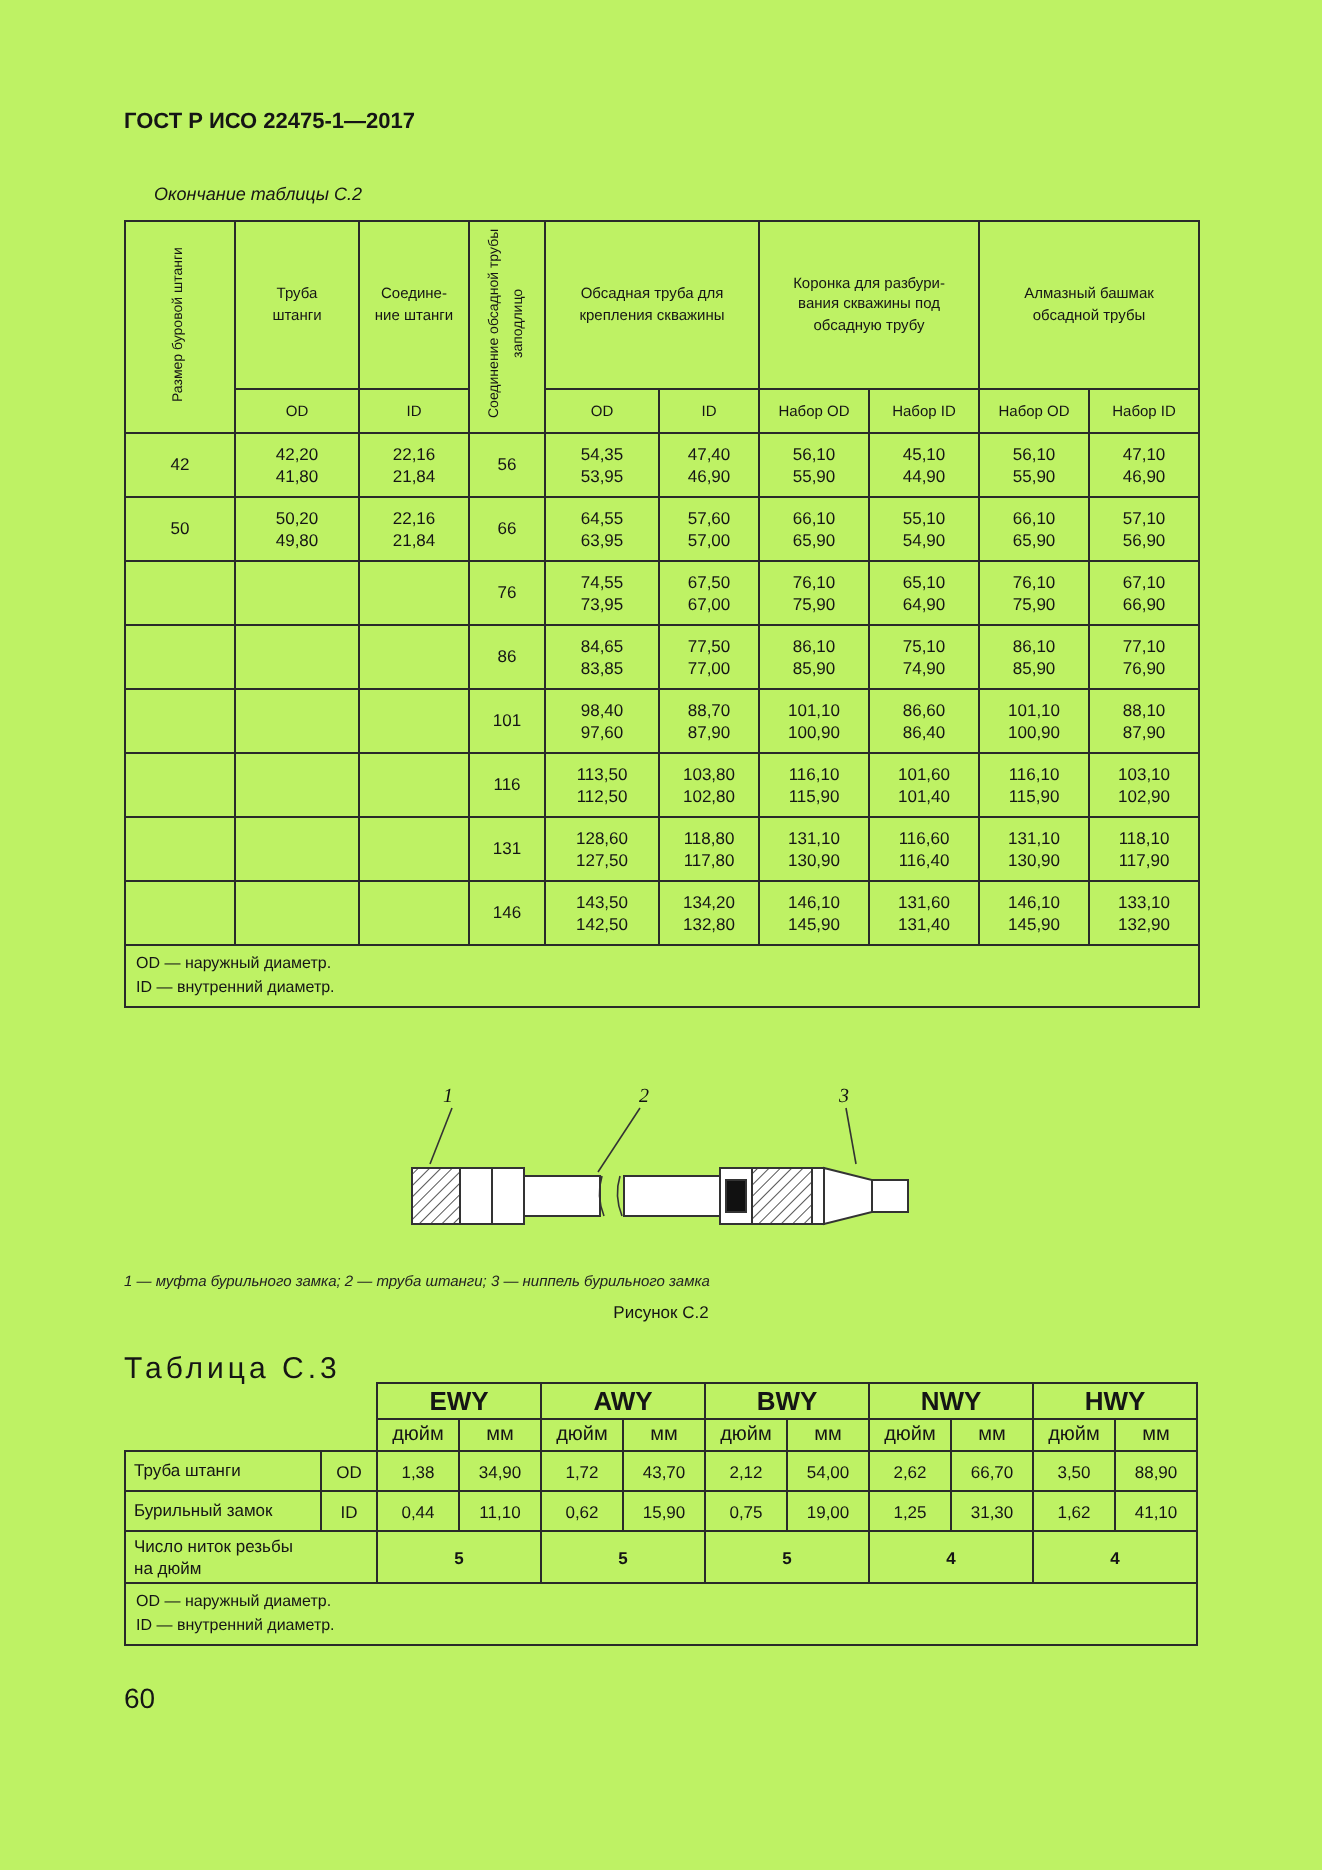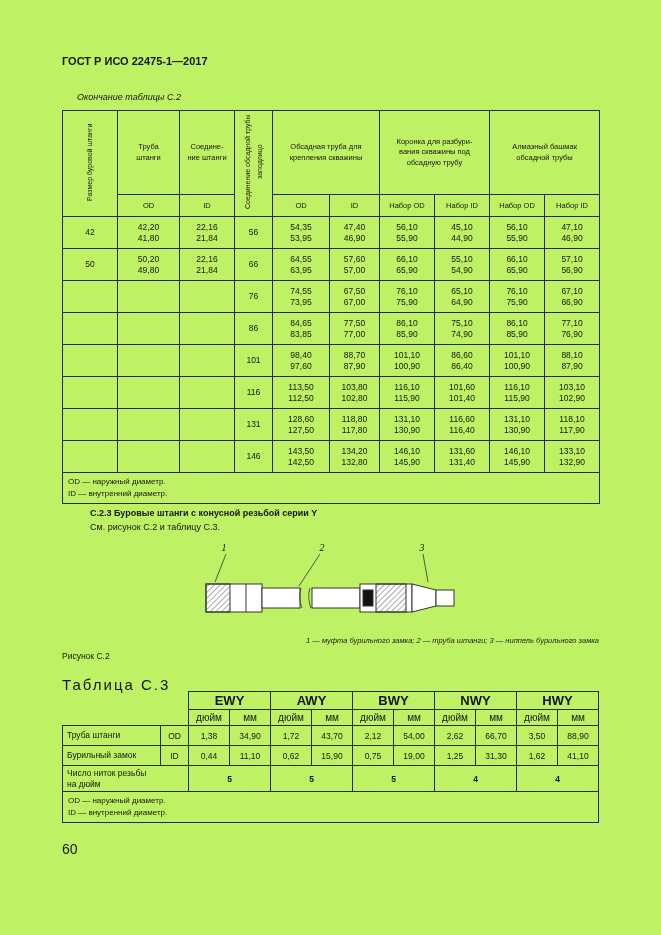--- a/index.html
+++ b/index.html
@@ -19,23 +19,23 @@
   .tc2 tbody td { font-size:8.5px; height:31px; line-height:1.3; }
   .tc2 tfoot td { text-align:left; font-size:8px; line-height:1.5; padding:3px 5px; height:24px; vertical-align:top; }
   .vtext { writing-mode:vertical-rl; transform:rotate(180deg); display:inline-block; font-size:7px; line-height:1.7; height:98px; }
 
   
   .section { position:absolute; left:90px; top:506px; font-size:9px; line-height:14px; }
   .section .hd { font-weight:bold; }
 
   
   .figure-wrap { position:absolute; left:200px; top:540px; width:268px; height:92px; }
-  .fig-caption { position:absolute; left:62px; top:636px; width:537px; text-align:right;
+  .fig-caption { position:absolute; left:62px; top:636px; width:537px; text-align:left;
                  font-size:7.5px; font-style:italic; color:#222; }
-  .fig-label   { position:absolute; left:62px; top:651px; width:537px; text-align:left; font-size:8.5px; }
+  .fig-label   { position:absolute; left:62px; top:651px; width:537px; text-align:center; font-size:8.5px; }
 
   
   .tc3-title { position:absolute; left:62px; top:676px; font-size:15px; letter-spacing:2px; }
   .tc3 { position:absolute; left:62px; top:691px; width:537px; border-collapse:collapse; table-layout:fixed; }
   .tc3 th, .tc3 td { border:1px solid #2a2a2a; text-align:center; vertical-align:middle; padding:0; }
   .tc3 tr.hr1 { height:18px; } .tc3 tr.hr1 th { font-size:13px; font-weight:bold;margin-top:25px; }
   .tc3 tr.hr2 { height:16px; } .tc3 tr.hr2 th { font-size:10px; font-weight:normal; }
   .tc3 .nb { border:none; background:transparent; }
   .tc3 tbody tr { height:20px; }
   .tc3 tbody td { font-size:8.5px; }
@@ -351,24 +351,20 @@
     <tfoot>
       <tr>
         <td colspan="10">
           <div>OD — наружный диаметр.</div>
           <div>ID — внутренний диаметр.</div>
         </td>
       </tr>
     </tfoot>
   </table>
 
-  <div class="section">
-    <div class="hd">С.2.3 Буровые штанги с конусной резьбой серии Y</div>
-    <div>См. рисунок С.2 и таблицу С.3.</div>
-  </div>
 
   <div class="figure-wrap">
     <svg width="268" height="92" viewBox="0 0 264 92">
       <defs>
         <pattern id="hatch" width="4" height="4" patternUnits="userSpaceOnUse" patternTransform="rotate(45)">
           <line x1="0" y1="0" x2="0" y2="4" stroke="#555" stroke-width="1"></line>
         </pattern>
       </defs>
 
       <g font-family="Liberation Serif, serif" font-style="italic" font-size="10" fill="#111">

